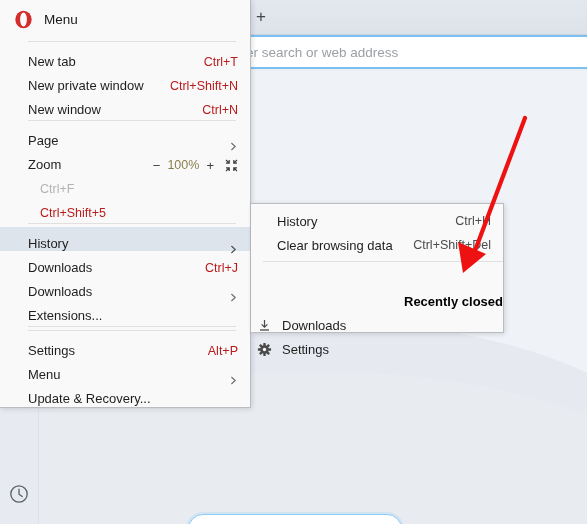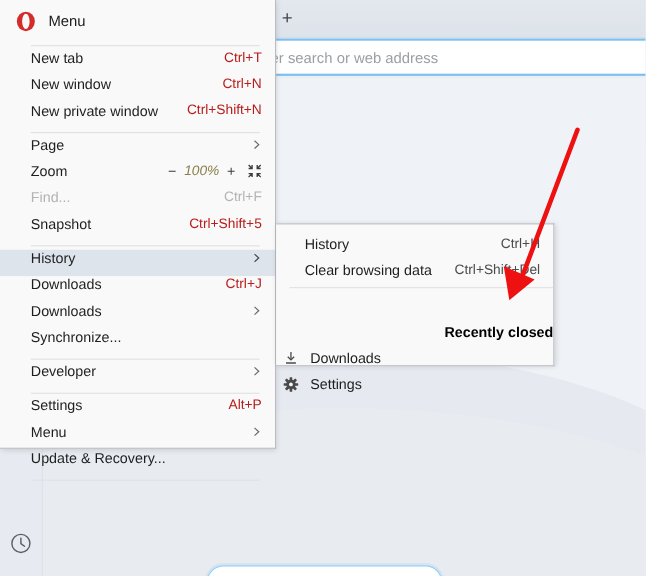--- a/index.html
+++ b/index.html
@@ -158,21 +158,21 @@
   }
 
   .menu-sep {
     height: 1px;
     background: #e0e0e0;
     margin: 3px 14px 3px 28px;
   }
   .menu-row {
     height: 24px;
     display: flex;
-    align-items: flex-start;
+    align-items: flex-end;
     padding: 0 12px 0 28px;
     color: #1e1e1e;
     font-size: 13px;
     white-space: nowrap;
   }
   .menu-row.highlight {
     background: #dde4ec;
   }
   .menu-row.disabled,
   .menu-row.disabled .accel {
@@ -204,21 +204,20 @@
   .zoom-btn {
     font-size: 13px;
     color: #3c3c3c;
     line-height: 1;
   }
   .zoom-pct {
     color: #8a7f4a;
     font-size: 12.5px;
     min-width: 32px;
     text-align: center;
-    font-style: italic;
   }
   .zoom-full {
     width: 13px;
     height: 13px;
     margin-left: 4px;
   }
 
   
   #submenu-panel {
     position: absolute;
@@ -317,27 +316,27 @@
   </div>
 
   <div class="menu-sep"></div>
 
   <div class="menu-row">
     <span class="label">New tab</span>
     <span class="accel">Ctrl+T</span>
   </div>
 
   <div class="menu-row">
+    <span class="label">New private window</span>
+    <span class="accel">Ctrl+Shift+N</span>
+  </div>
+
+  <div class="menu-row">
     <span class="label">New window</span>
     <span class="accel">Ctrl+N</span>
-  </div>
-
-  <div class="menu-row">
-    <span class="label">New private window</span>
-    <span class="accel">Ctrl+Shift+N</span>
   </div>
 
   <div class="menu-sep"></div>
 
   <div class="menu-row">
     <span class="label">Page</span>
     <span class="chev">
       <svg viewBox="0 0 9 9" width="9" height="9">
           <path d="M2.4 1 L6.2 4.5 L2.4 8" fill="none" stroke="#6a6a6a" stroke-width="1.1"></path>
         </svg>
@@ -357,26 +356,24 @@
             <path d="M12 1 L8.8 4.2 M8.8 1 L8.8 4.2 L12 4.2"></path>
             <path d="M1 12 L4.2 8.8 M4.2 12 L4.2 8.8 L1 8.8"></path>
             <path d="M12 12 L8.8 8.8 M8.8 12 L8.8 8.8 L12 8.8"></path>
           </g>
         </svg>
       </span>
     </span>
   </div>
 
   <div class="menu-row disabled">
-    <span class="label">Find...</span>
     <span class="accel">Ctrl+F</span>
   </div>
 
   <div class="menu-row">
-    <span class="label">Snapshot</span>
     <span class="accel">Ctrl+Shift+5</span>
   </div>
 
   <div class="menu-sep"></div>
 
   <div class="menu-row highlight">
     <span class="label">History</span>
     <span class="chev">
       <svg viewBox="0 0 9 9" width="9" height="9">
           <path d="M2.4 1 L6.2 4.5 L2.4 8" fill="none" stroke="#4a4a4a" stroke-width="1.1"></path>
@@ -394,33 +391,25 @@
     <span class="label">Downloads</span>
     <span class="chev">
       <svg viewBox="0 0 9 9" width="9" height="9">
           <path d="M2.4 1 L6.2 4.5 L2.4 8" fill="none" stroke="#6a6a6a" stroke-width="1.1"></path>
         </svg>
     </span>
   </div>
 
 
   <div class="menu-row">
-    <span class="label">Synchronize...</span>
-  </div>
-
-  <div class="menu-sep"></div>
-
-  <div class="menu-row">
-    <span class="label">Developer</span>
-    <span class="chev">
-      <svg viewBox="0 0 9 9" width="9" height="9">
-          <path d="M2.4 1 L6.2 4.5 L2.4 8" fill="none" stroke="#6a6a6a" stroke-width="1.1"></path>
-        </svg>
-    </span>
-  </div>
+    <span class="label">Extensions...</span>
+  </div>
+
+  <div class="menu-sep"></div>
+
 
   <div class="menu-sep"></div>
 
   <div class="menu-row">
     <span class="label">Settings</span>
     <span class="accel">Alt+P</span>
   </div>
 
   <div class="menu-row">
     <span class="label">Menu</span>

